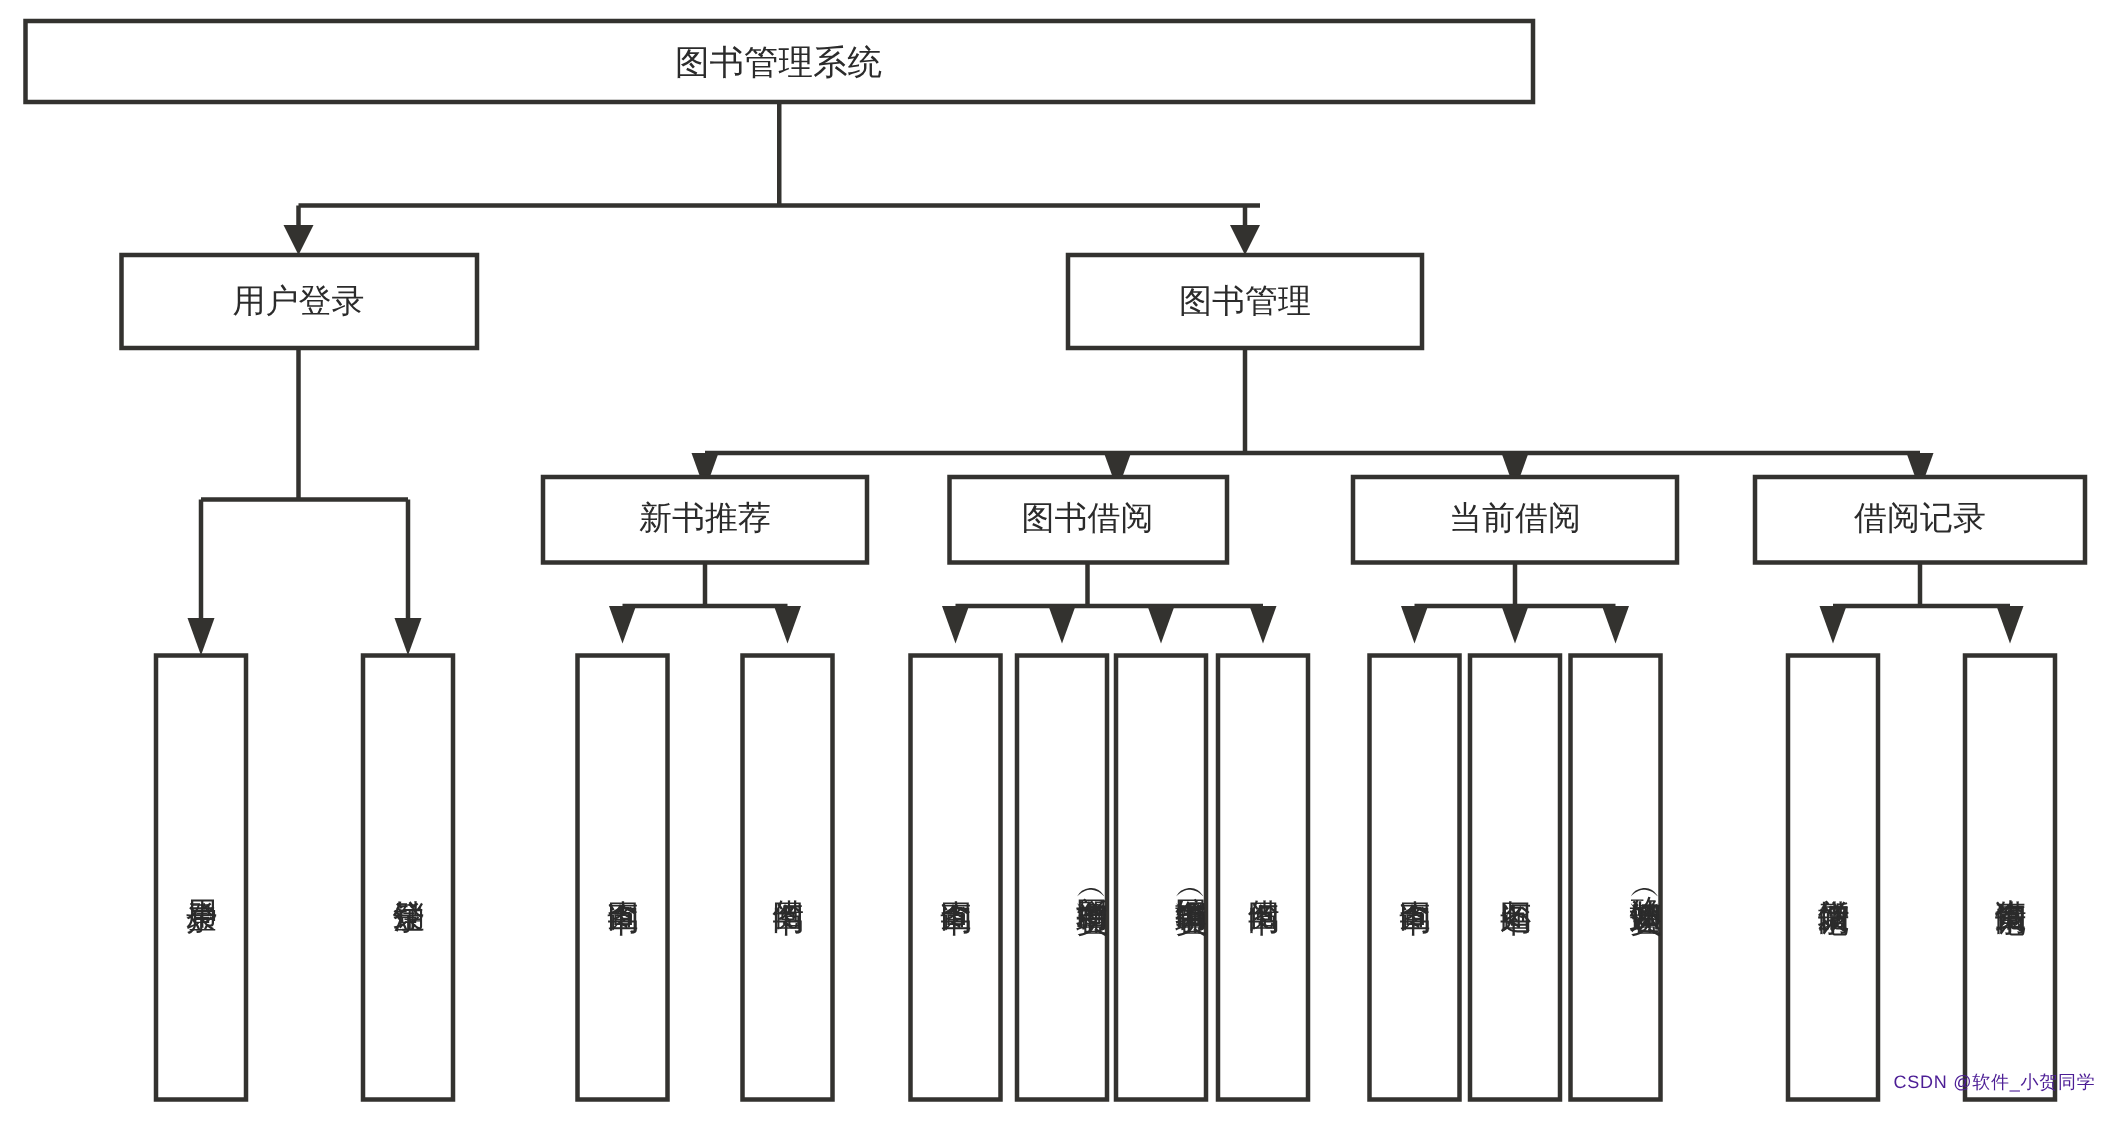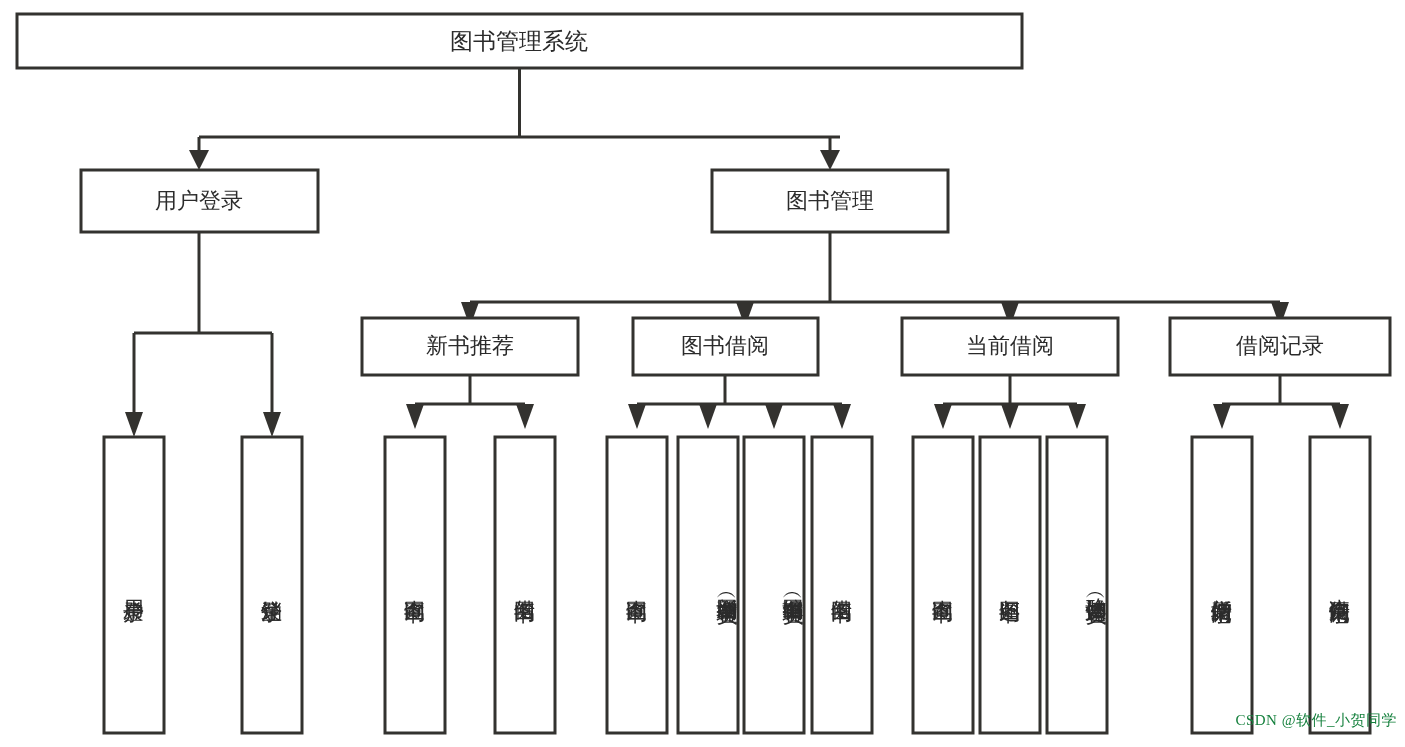--- a/index.html
+++ b/index.html
@@ -66,23 +66,23 @@
     color: #2b2b2b;
     letter-spacing: 1px;
     white-space: nowrap;
     text-align: center;
     pointer-events: none;
   }
   .watermark {
     position: absolute;
     right: 8px;
     bottom: 4px;
-    font-family: Liberation Serif, serif;
-    font-size: 15px;
-    color: #15803d;
+    font-family: Liberation Sans, sans-serif;
+    font-size: 12px;
+    color: #4c1d95;
     white-space: nowrap;
     letter-spacing: 0.5px;
   }
 </style>
 </head>
 <body>
 
 <div id="diagram-root">
 
   <svg id="flow-svg" viewBox="0 0 1405 747">

